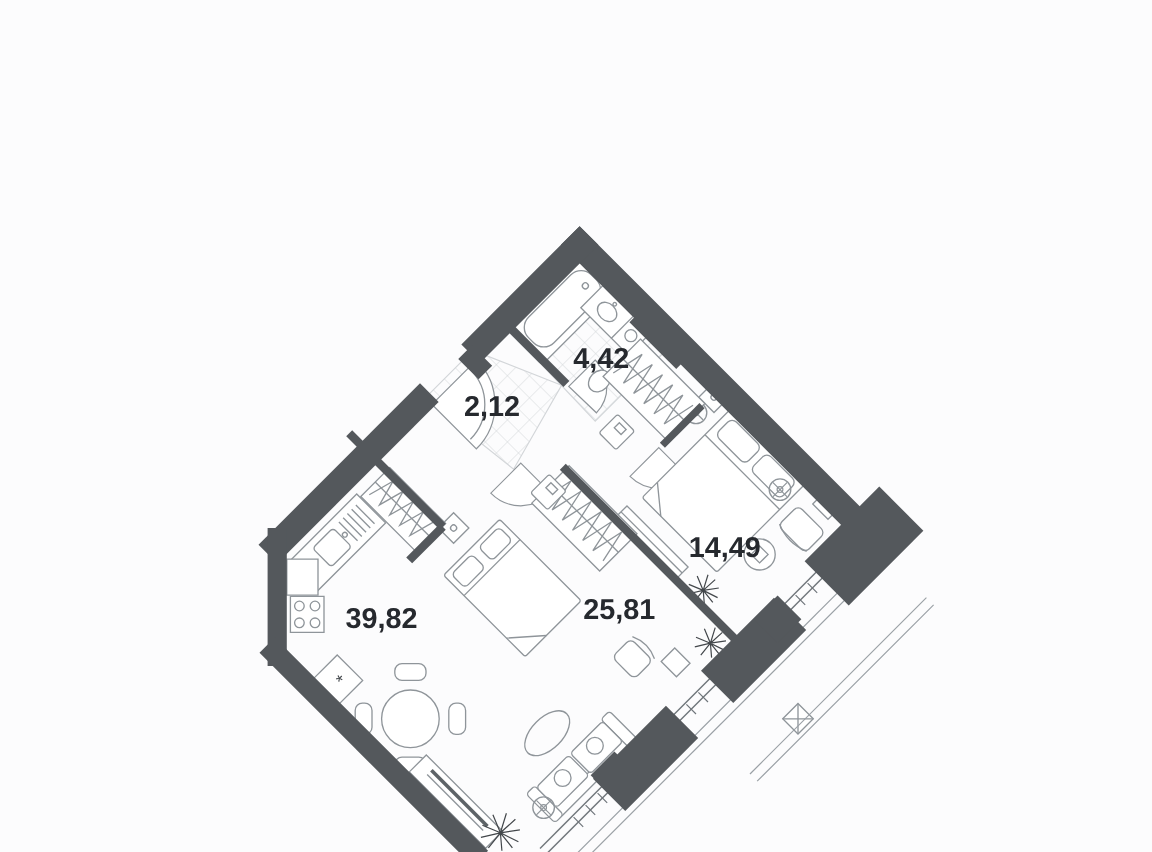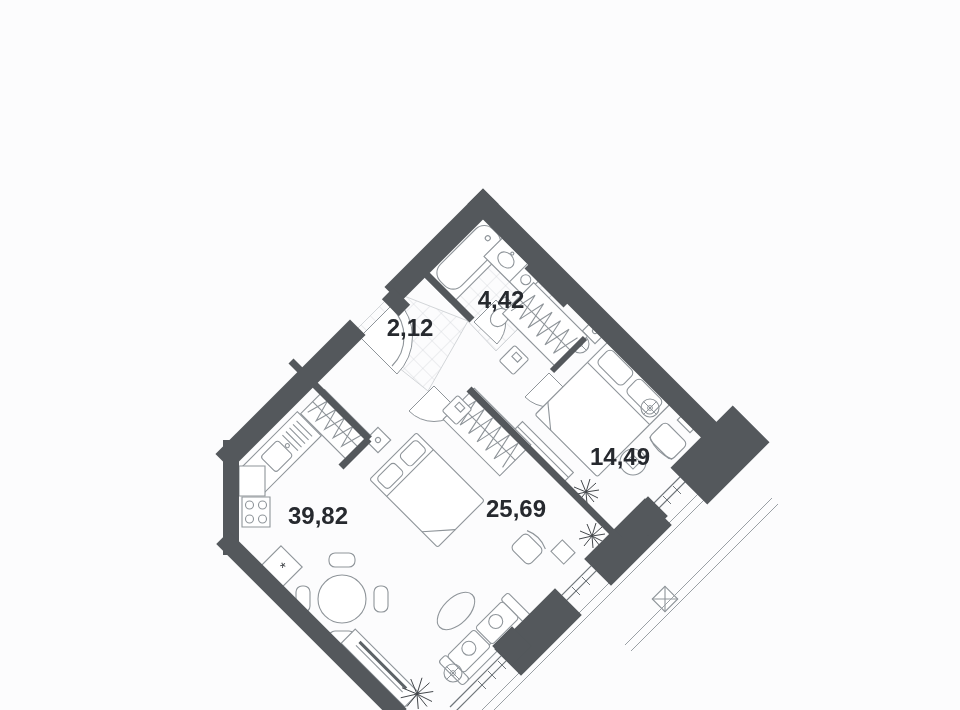--- a/index.html
+++ b/index.html
@@ -240,17 +240,17 @@
     <path class="wall w7" d="M426,274 L472,320"></path>
     <path class="wall w7" d="M527,266 L566,305"></path>
     <path class="wall w6" d="M585,338 L552,371"></path>
     <path class="wall w7" d="M291,361 L369,439"></path>
     <path class="wall w7" d="M369,439 L341,467"></path>
     <path class="wall w7" d="M469,389 L620,540"></path>
   </g>
 </svg>
 
   <div class="room-label" style="left: 501px; top: 300px;">4,42</div>
-  <div class="room-label" style="left: 410px; top: 328px;">2,12</div>
-  <div class="room-label" style="left: 620px; top: 457px;">14,49</div>
-  <div class="room-label" style="left: 516px; top: 509px;">25,69</div>
+  <div class="room-label" style="left: 410px; top: 340px;">2,12</div>
+  <div class="room-label" style="left: 604px; top: 457px;">14,49</div>
+  <div class="room-label" style="left: 516px; top: 509px;">25,81</div>
   <div class="room-label" style="left: 318px; top: 516px;">39,82</div>
 </div>
 
 </body></html>

